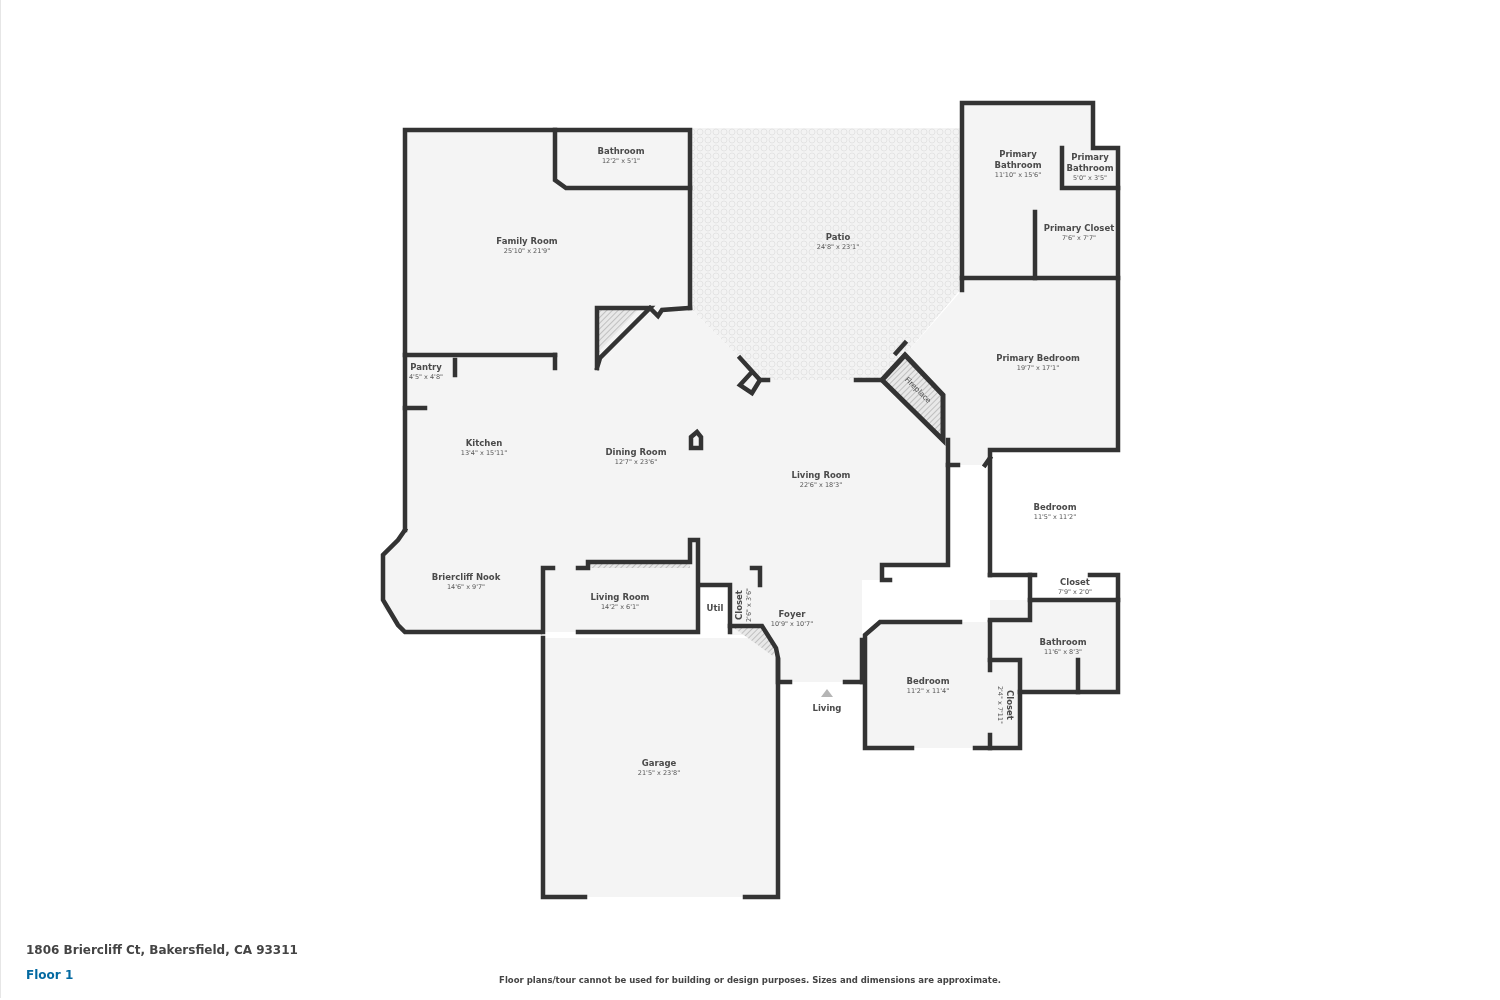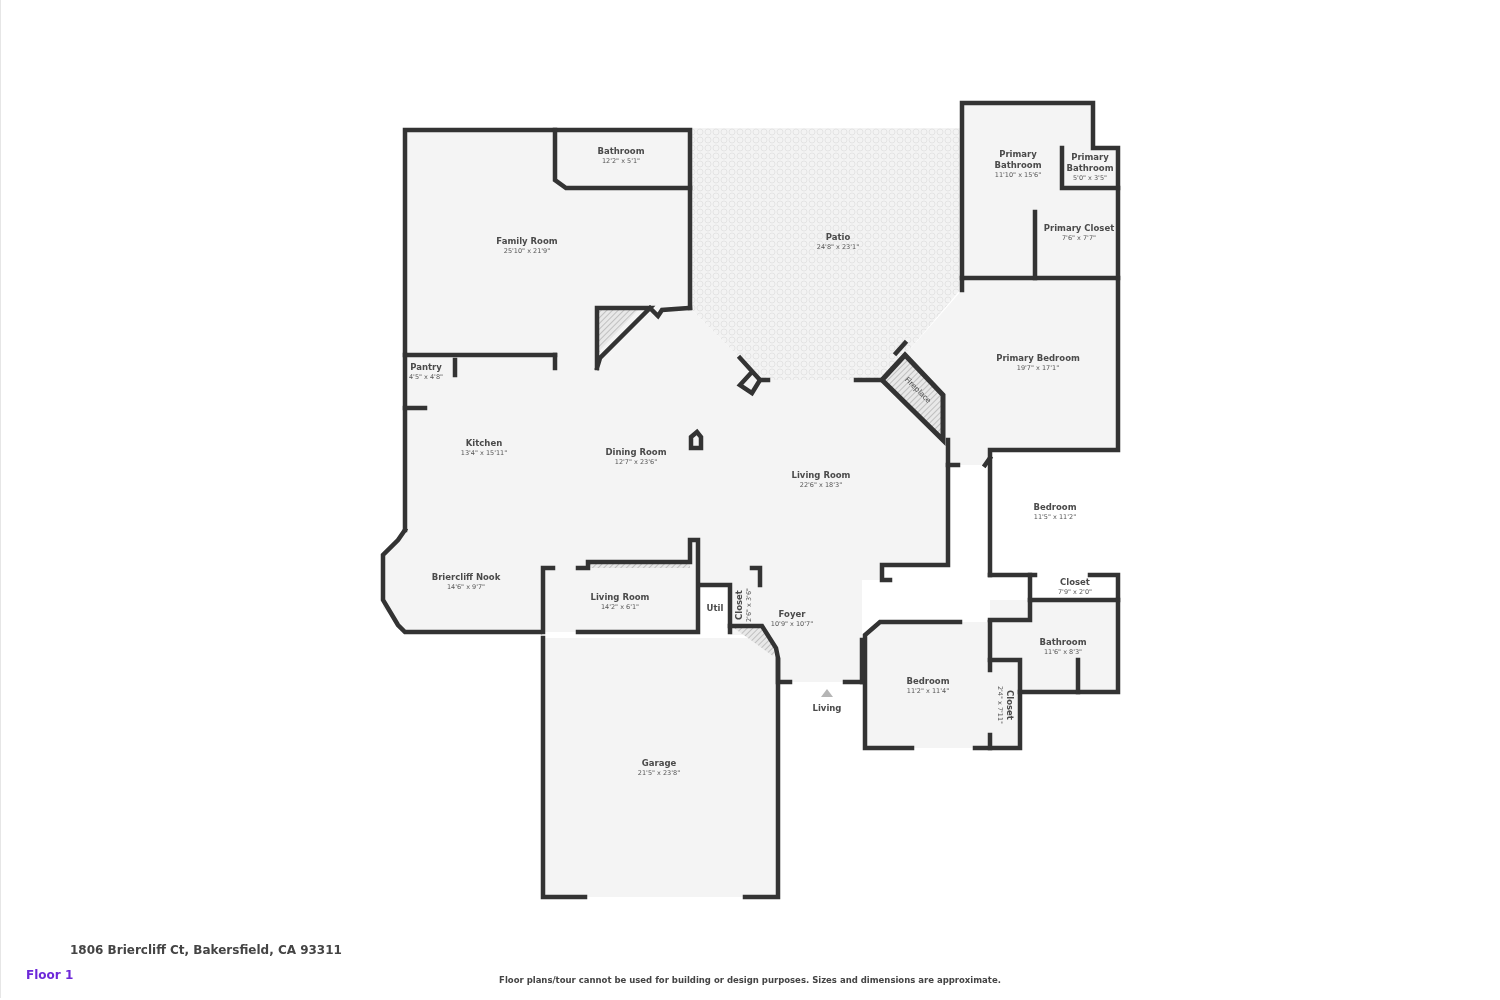--- a/index.html
+++ b/index.html
@@ -3,22 +3,22 @@
 <meta charset="utf-8">
 <style>
   html, body { margin: 0; padding: 0; background: #ffffff; }
   body { width: 1500px; height: 1000px; position: relative; overflow: hidden; font-family: "DejaVu Sans", sans-serif; }
   .frame { position: absolute; left: 0; top: 0; width: 1498px; height: 998px; border-left: 1px solid #e6e6e6; }
   svg.plan { position: absolute; left: 0; top: 0; }
   .room-label { position: absolute; text-align: center; color: #4a4a4a; transform: translateX(-50%); white-space: nowrap; }
   .room-name { font-size: 8.5px; font-weight: 600; line-height: 11px; display: block; }
   .room-dim { font-size: 6.5px; line-height: 9px; display: block; color: #555; }
   .rot-neg { transform: translate(-50%, -50%) rotate(45deg); }
-  .address { position: absolute; left: 26px; top: 943px; font-size: 12px; font-weight: bold; color: #444; margin-left: 44px; }
-  .floor { position: absolute; left: 26px; top: 968px; font-size: 12px; font-weight: bold; color: #6d28d9; }
+  .address { position: absolute; left: 26px; top: 943px; font-size: 12px; font-weight: bold; color: #444; }
+  .floor { position: absolute; left: 26px; top: 968px; font-size: 12px; font-weight: bold; color: #0369a1; }
   .disclaimer { position: absolute; left: 750px; top: 975px; transform: translateX(-50%); font-size: 8.5px; font-weight: bold; color: #444; white-space: nowrap; }
   .entry-label { position: absolute; left: 827px; top: 703px; transform: translateX(-50%); font-size: 8.5px; font-weight: 600; color: #4a4a4a; }
 </style>
 </head>
 <body>
 
 <div class="frame"></div>
 
 <svg class="plan" width="1500" height="1000" viewBox="0 0 1500 1000">
   <defs>

